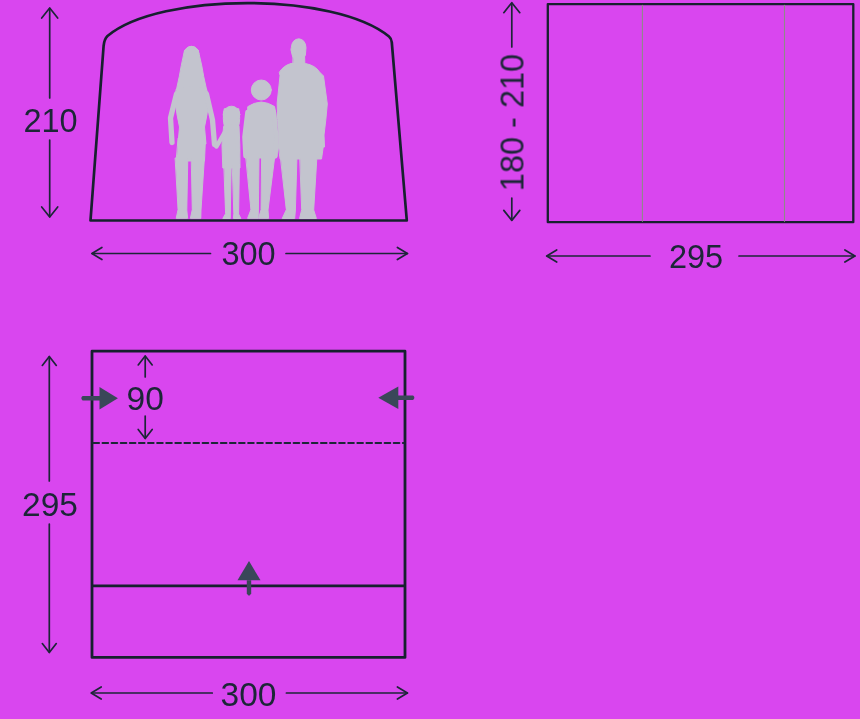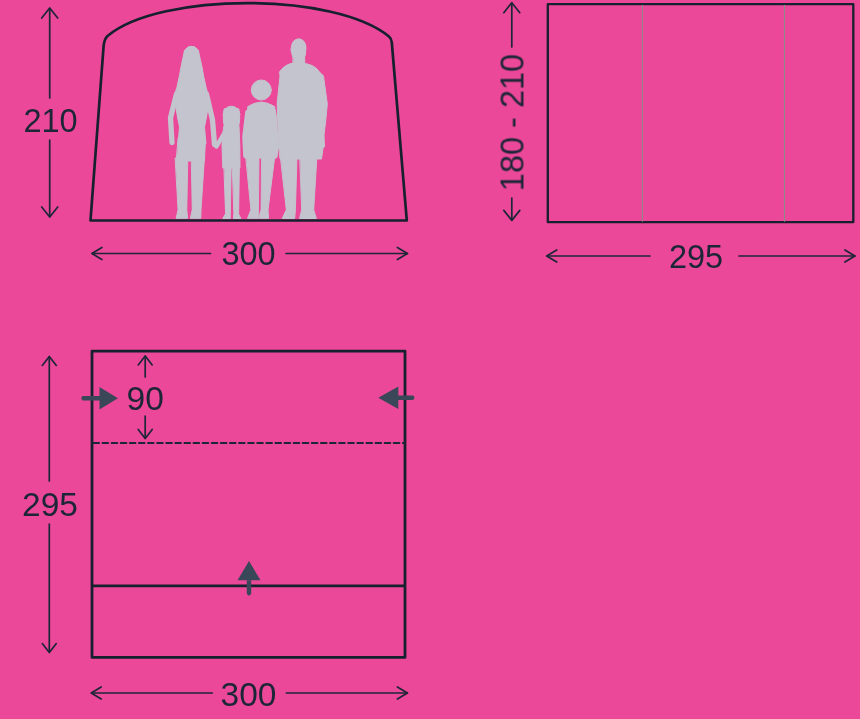--- a/index.html
+++ b/index.html
@@ -1,16 +1,16 @@
 <!DOCTYPE html>
 <html><head>
 <meta charset="utf-8">
 <style>
   html,body{margin:0;padding:0;background:#ffffff;}
-  .page{width:860px;height:719px;position:relative;overflow:hidden;background:#ec4899;}
+  .page{width:860px;height:719px;position:relative;overflow:hidden;background:#d946ef;}
   svg{display:block;opacity:0.999;}
   text{font-family:"Liberation Sans", sans-serif;fill:#1c2637;filter:blur(0.01px);}
 </style>
 </head>
 <body>
 <div class="page">
 <svg width="860" height="719" viewBox="0 0 860 719">
   <g stroke-linecap="round" stroke-linejoin="round">
 
   <g fill="#c3c4ce" stroke="#c3c4ce">

